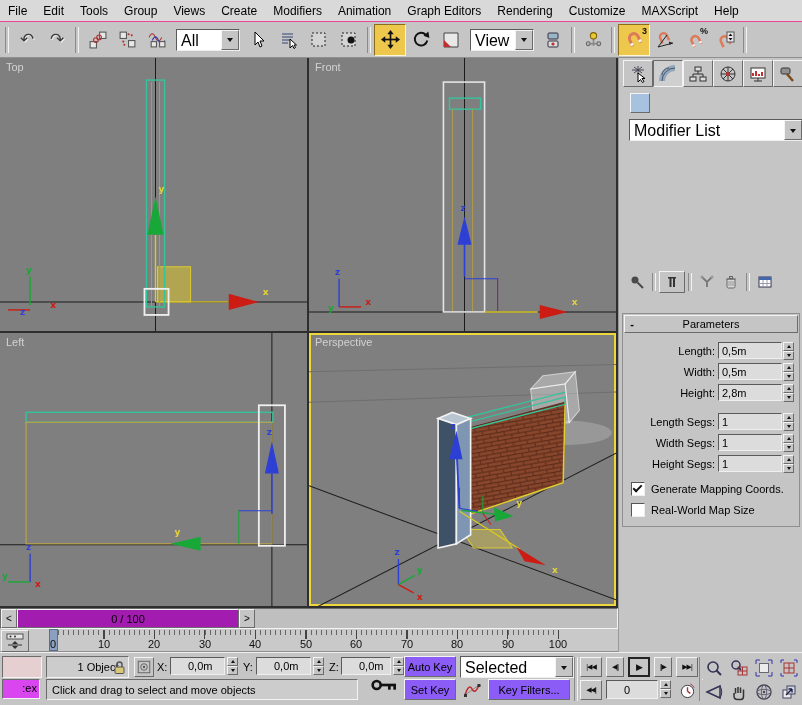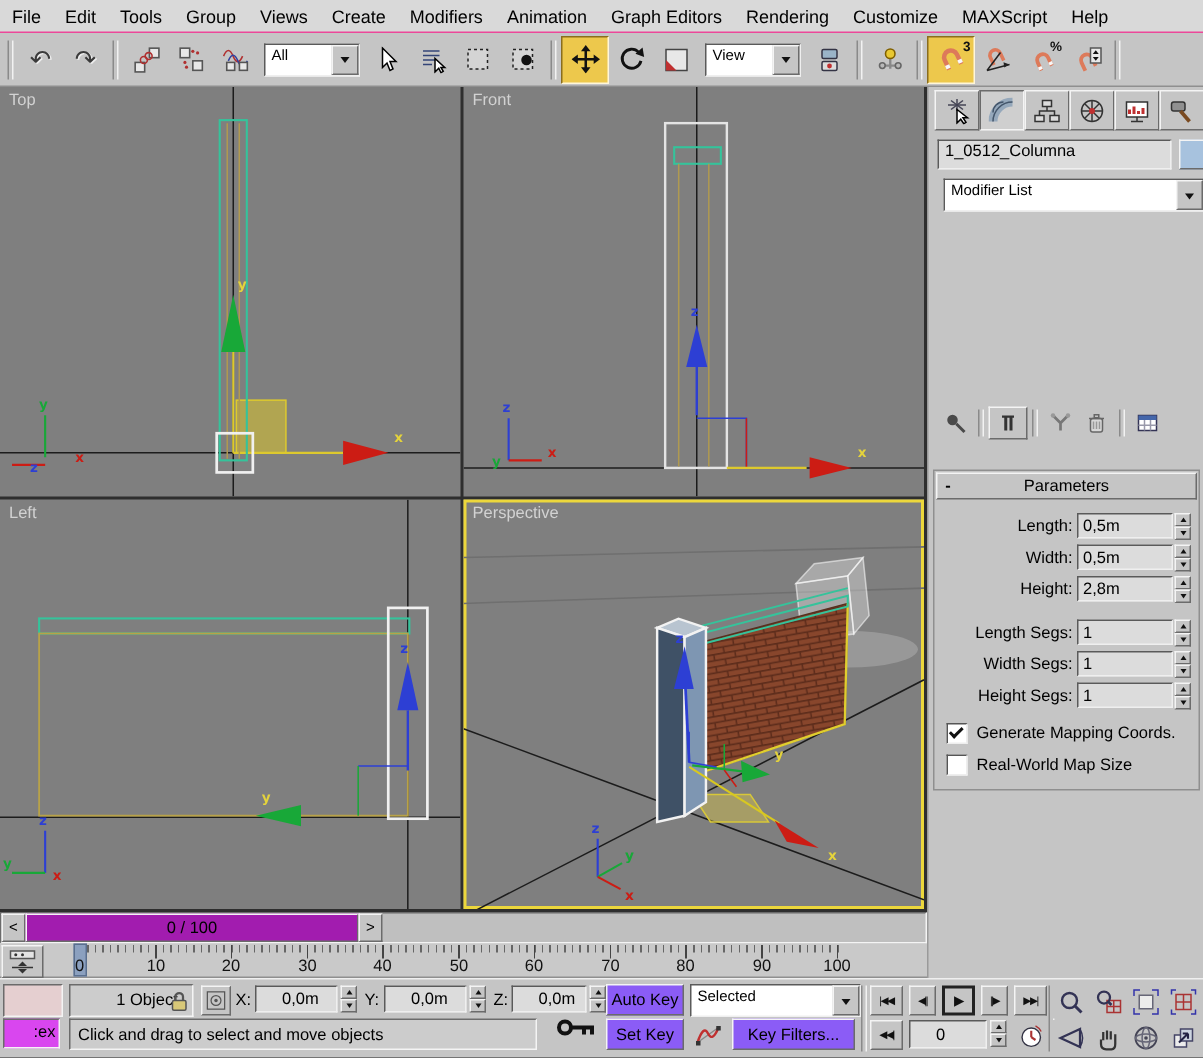--- a/index.html
+++ b/index.html
@@ -11,21 +11,21 @@
   
   .menubar{position:absolute;left:0;top:0;width:802px;height:21px;background:#d9d9d9;border-bottom:2px solid #ec4899;display:flex;align-items:center;font-size:12px;}
   .menu-item{padding:2px 8px;cursor:default;}
   
   .toolbar{position:absolute;left:0;top:22px;width:802px;height:36px;background:#c5c5c5;border-bottom:1px solid #8f8f8f;display:flex;align-items:center;padding-left:2px;box-sizing:border-box;}
   .tsep{width:2px;height:26px;border-left:1px solid #8a8a8a;border-right:1px solid #f2f2f2;margin:0 3px;}
   .tbtn{width:30px;height:30px;display:flex;align-items:center;justify-content:center;position:relative;flex:none;background:#c5c5c5;}
   .tbtn.active{background:#edc84c;border:1px solid;border-color:#8a6d1d #fff6d8 #fff6d8 #8a6d1d;}
   .tbtn .glyph{font-size:17px;color:#3a3a3a;text-shadow:1px 1px 0 #eee;}
   .dd{display:flex;height:20px;flex:none;border:1px solid;border-color:#5a5a5a #efefef #efefef #5a5a5a;background:#fff;align-items:stretch;margin:0 4px;}
-  .dd .val{flex:1;padding:2px 8px 0 4px;font-size:10px;white-space:nowrap;overflow:hidden;}
+  .dd .val{flex:1;padding:2px 8px 0 4px;font-size:16px;white-space:nowrap;overflow:hidden;}
   .dd .arr{width:16px;background:#c5c5c5;border:1px solid;border-color:#f4f4f4 #6b6b6b #6b6b6b #f4f4f4;display:flex;align-items:center;justify-content:center;}
   .tri-dn{width:0;height:0;border:3px solid transparent;border-top:4px solid #111;margin-top:4px;}
   .supsub{position:absolute;right:2px;top:1px;font-size:9px;font-weight:bold;color:#111;}
   
   .viewports{position:absolute;left:0;top:58px;width:618px;height:550px;background:#2e2e2e;display:grid;grid-template-columns:307px 307px;grid-template-rows:273px 273px;gap:2px;}
   .vp{position:relative;background:#7f7f7f;overflow:hidden;}
   .vp.active{outline:2px solid #ecd73c;outline-offset:-2px;}
   .vp-label{position:absolute;left:6px;top:3px;color:#d2d2d2;font-size:11px;z-index:2;}
   .vpsvg{position:absolute;left:0;top:0;width:100%;height:100%;}
   .axlbl{font-family:"DejaVu Sans",sans-serif;font-size:9px;font-weight:bold;}
@@ -456,21 +456,20 @@
       </div>
       <div class="tab">
         <svg width="18" height="18" viewBox="0 0 18 18">
             <rect x="2" y="3" width="9" height="6" rx="1.5" fill="#909090" stroke="#333"></rect>
             <line x1="8" y1="9" x2="14" y2="16" stroke="#7a4a20" stroke-width="2.5"></line>
           </svg>
       </div>
     </div>
 
     <div class="namerow">
-      <div class="namefield field">1_0512_Columna</div>
       <div class="swatch"></div>
     </div>
 
     <div class="dd modlist">
       <span class="val">Modifier List</span>
       <span class="arr">
           <span class="tri-dn"></span>
         </span>
     </div>
 

